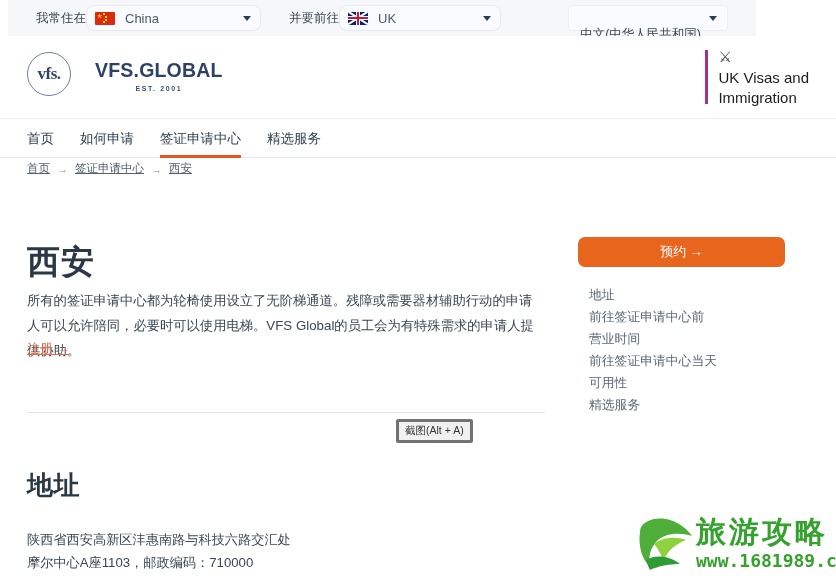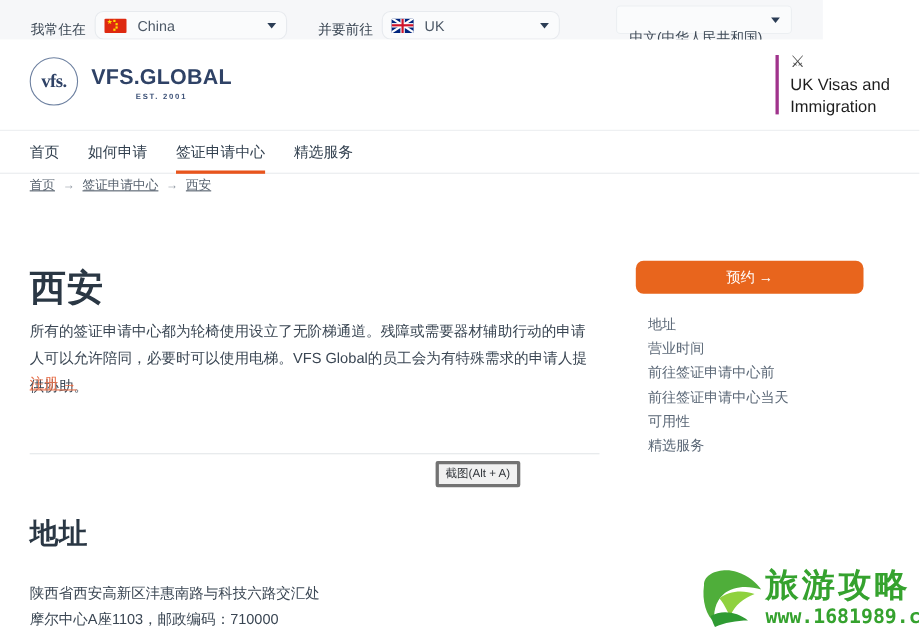--- a/index.html
+++ b/index.html
@@ -7,30 +7,30 @@
     width: 836px; height: 580px;
     background: #ffffff;
     font-family: "Liberation Sans", "DejaVu Sans", sans-serif;
     color: #33404d;
     overflow: hidden;
   }
   .page { position: relative; width: 836px; height: 580px; background: #fff; }
 
   
   .topbar {
-    position: absolute; left: 0; top: 0; width: 748px; height: 36px;
+    position: absolute; left: 8px; top: 0; width: 748px; height: 36px;
     background: #f6f7f9;
-    display: flex; align-items: flex-end;
+    display: flex; align-items: center;
   }
   .tb-label {
     font-size: 12.5px; color: #3b4754; margin-left: 28px; white-space: nowrap;
   }
   .tb-select {
     height: 26px; background: #fafbfc; border: 1px solid #e7eaee; border-radius: 8px;
-    display: flex; align-items: center; margin-left: 8px; padding: 0 8px; position: relative;
+    display: flex; align-items: center; margin-left: 0; padding: 0 8px; position: relative;
   }
   .tb-select.country { width: 175px; }
   .tb-select.dest { width: 162px; }
   .tb-select .flag { width: 20px; height: 13px; border-radius: 1px; flex: none; margin-right: 10px; overflow: hidden; position: relative; }
   .tb-select .val { font-size: 13px; color: #4c5866; }
   .tb-select .chev {
     position: absolute; right: 9px; top: 50%; margin-top: -2px;
     width: 0; height: 0; border-left: 4px solid transparent; border-right: 4px solid transparent;
     border-top: 5px solid #2b3d55;
   }
@@ -70,21 +70,21 @@
     position: absolute; left: 0; top: 36px; width: 836px; height: 83px;
     background: #fff; border-bottom: 1px solid #eceef0;
   }
   .logo { position: absolute; left: 27px; top: 16px; display: flex; align-items: center; }
   .logo-mark {
     width: 44px; height: 44px; border-radius: 50%; border: 1.4px solid #6d80a0;
     display: flex; align-items: center; justify-content: center;
     font-family: "Liberation Serif", serif; font-weight: bold;
     font-size: 17px; color: #2f4266; letter-spacing: -0.5px;
   }
-  .logo-text { margin-left: 12px; padding-top: 2px; }
+  .logo-text { margin-left: 24px; padding-top: 2px; }
   .logo-text .name {
     font-size: 19.5px; font-weight: bold; color: #2f4266; letter-spacing: 0.2px;
   }
   .logo-text .est {
     font-size: 7px; font-weight: bold; color: #3c5177; letter-spacing: 1.6px;
     text-align: center; margin-top: 3px;
   }
   .ukvi {
     position: absolute; right: 27px; top: 14px; display: flex; align-items: flex-start;
   }
@@ -261,22 +261,22 @@
   <h1 class="content-h1">西安</h1>
   <p class="content-p">所有的签证申请中心都为轮椅使用设立了无阶梯通道。残障或需要器材辅助行动的申请人可以允许陪同，必要时可以使用电梯。VFS Global的员工会为有特殊需求的申请人提供协助。</p>
   <a class="content-link">注册 →</a>
   <div class="divider"></div>
 
   <div class="snip-tip">截图(Alt + A)</div>
 
   <div class="appt-btn">预约 →</div>
   <div class="side-links">
     <div class="side-link">地址</div>
+    <div class="side-link">前往签证申请中心前</div>
     <div class="side-link">营业时间</div>
-    <div class="side-link">前往签证申请中心前</div>
     <div class="side-link">前往签证申请中心当天</div>
     <div class="side-link">可用性</div>
     <div class="side-link">精选服务</div>
   </div>
 
   <h2 class="addr-h2">地址</h2>
   <div class="addr-body">
     <div>陕西省西安高新区沣惠南路与科技六路交汇处</div>
     <div>摩尔中心A座1103，邮政编码：710000</div>
   </div>

